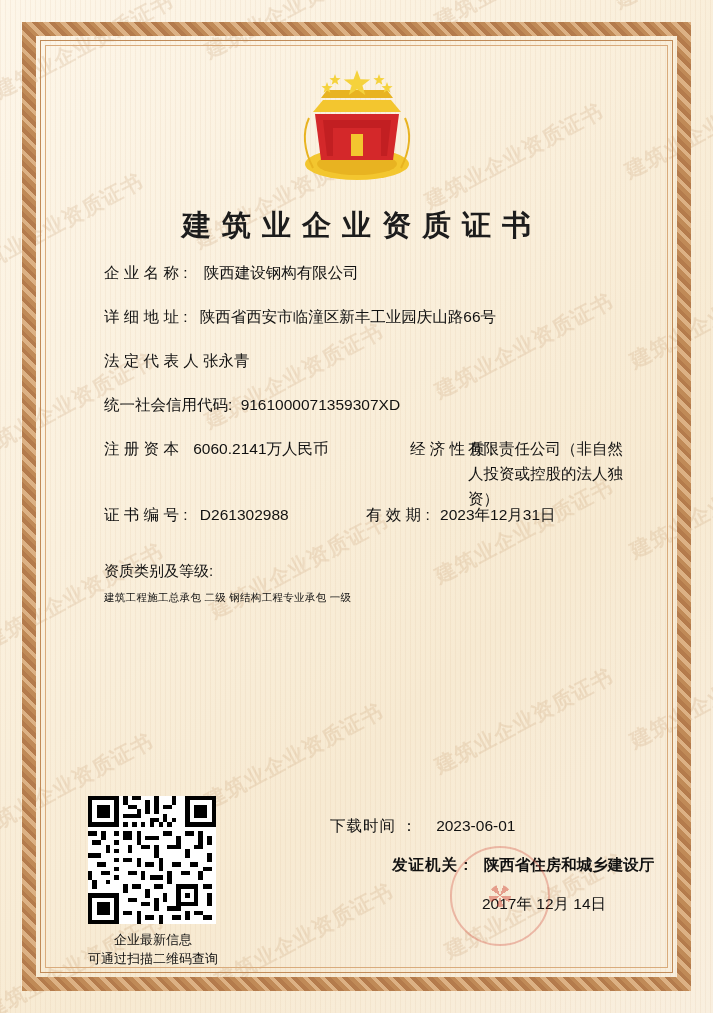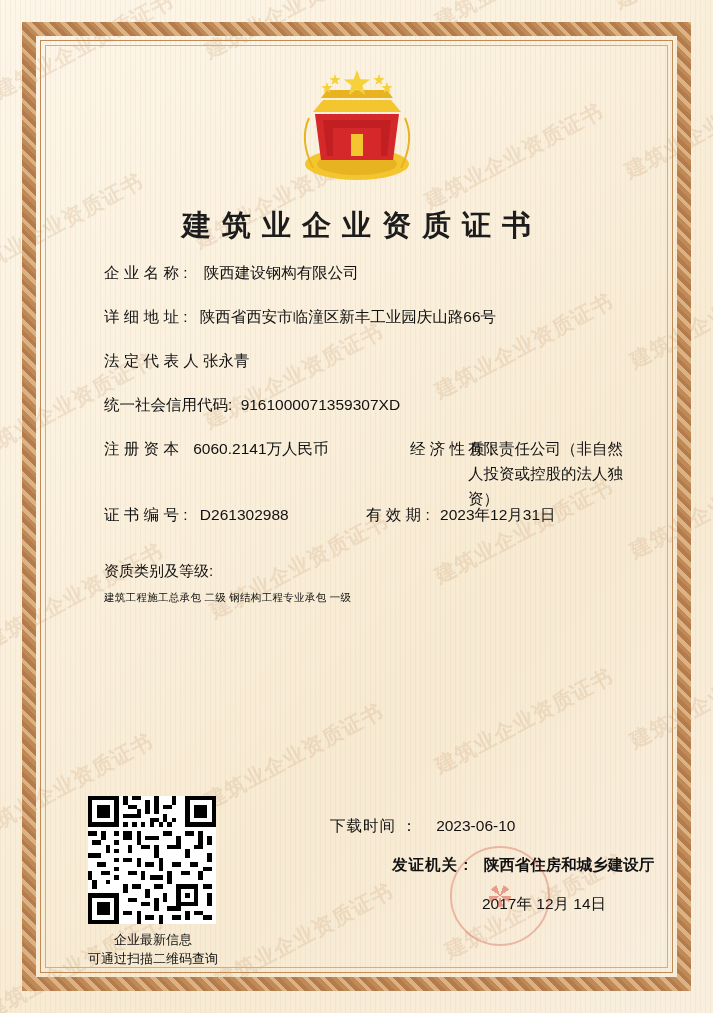--- a/index.html
+++ b/index.html
@@ -424,21 +424,21 @@
   </div>
 
   <div class="qr-caption">
     <div>企业最新信息</div>
     <div>可通过扫描二维码查询</div>
   </div>
 
   <div class="footer">
     <div class="f-row">
       <span class="lbl">下载时间 ：</span>
-      <span class="val" style="margin-left:14px;">2023-06-10</span>
+      <span class="val" style="margin-left:14px;">2023-06-01</span>
     </div>
     <div class="f-row" style="margin-left:62px;font-weight:bold;">
       <span class="lbl">发证机关 :</span>
       <span class="val" style="margin-left:10px;">陕西省住房和城乡建设厅</span>
     </div>
     <div class="f-row f-date">2017年 12月 14日</div>
     <div class="seal"></div>
   </div>
 
 </div>

